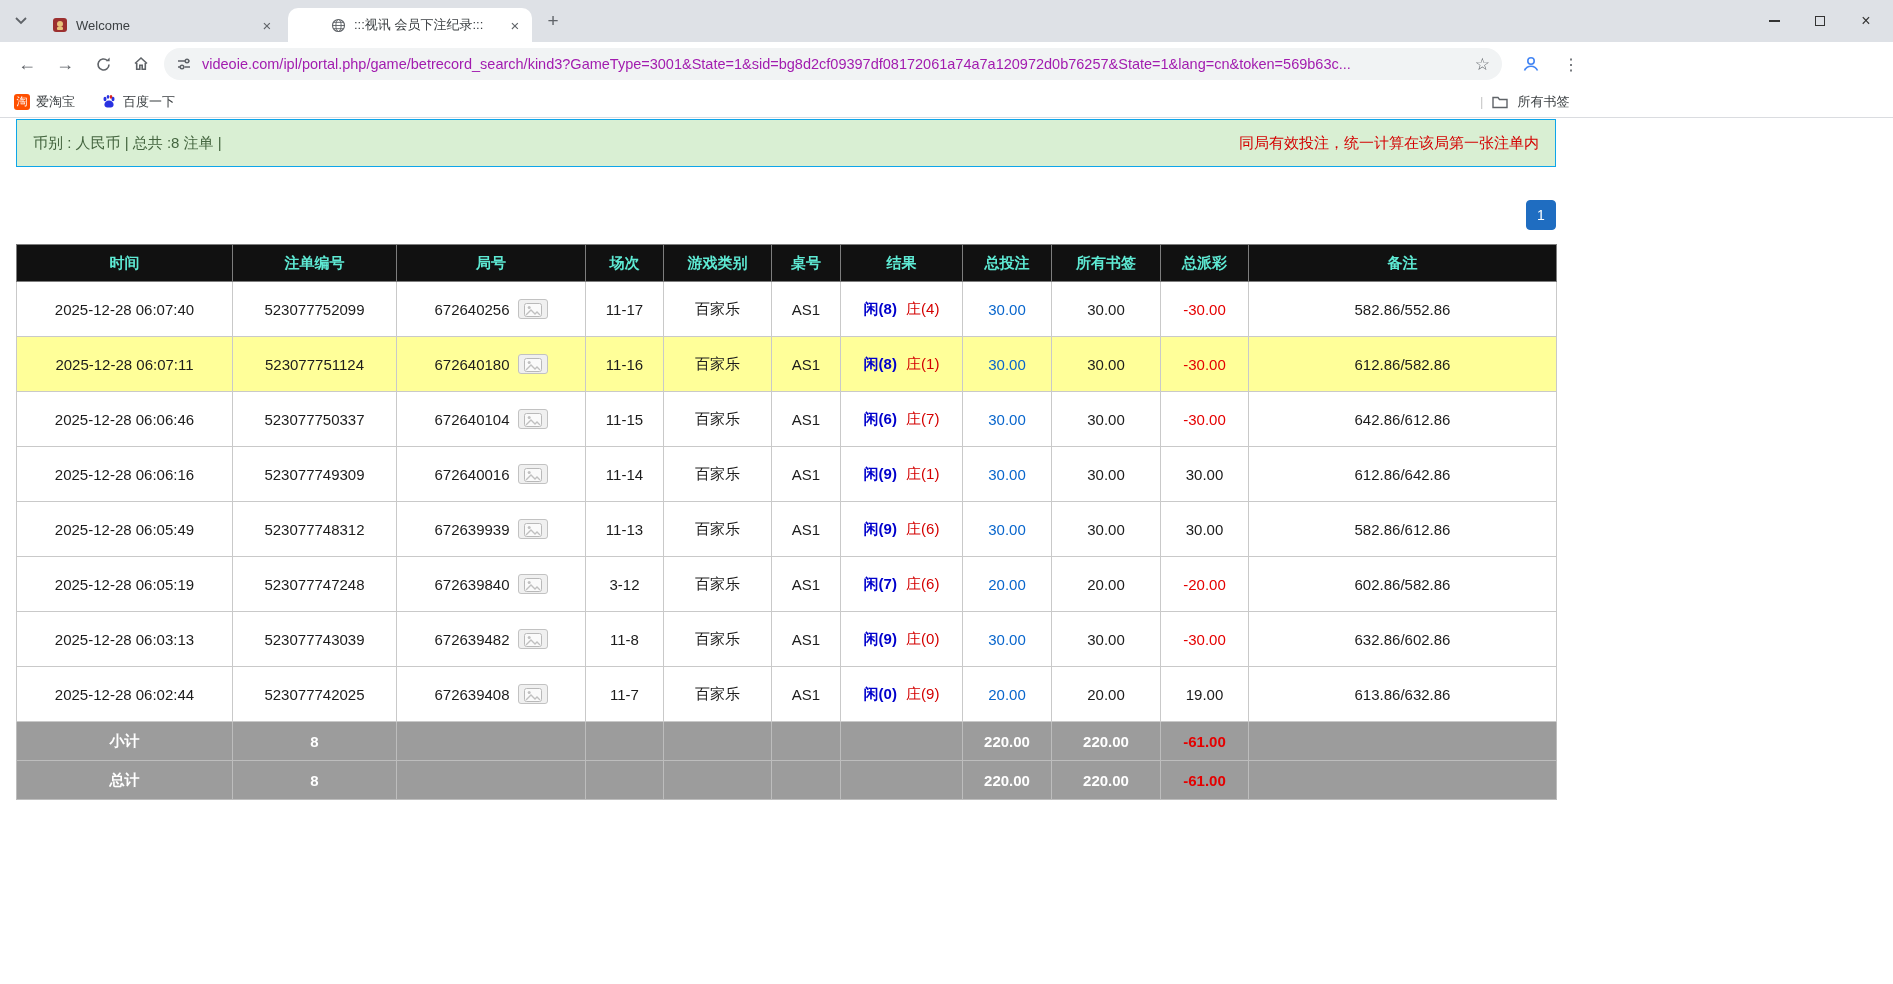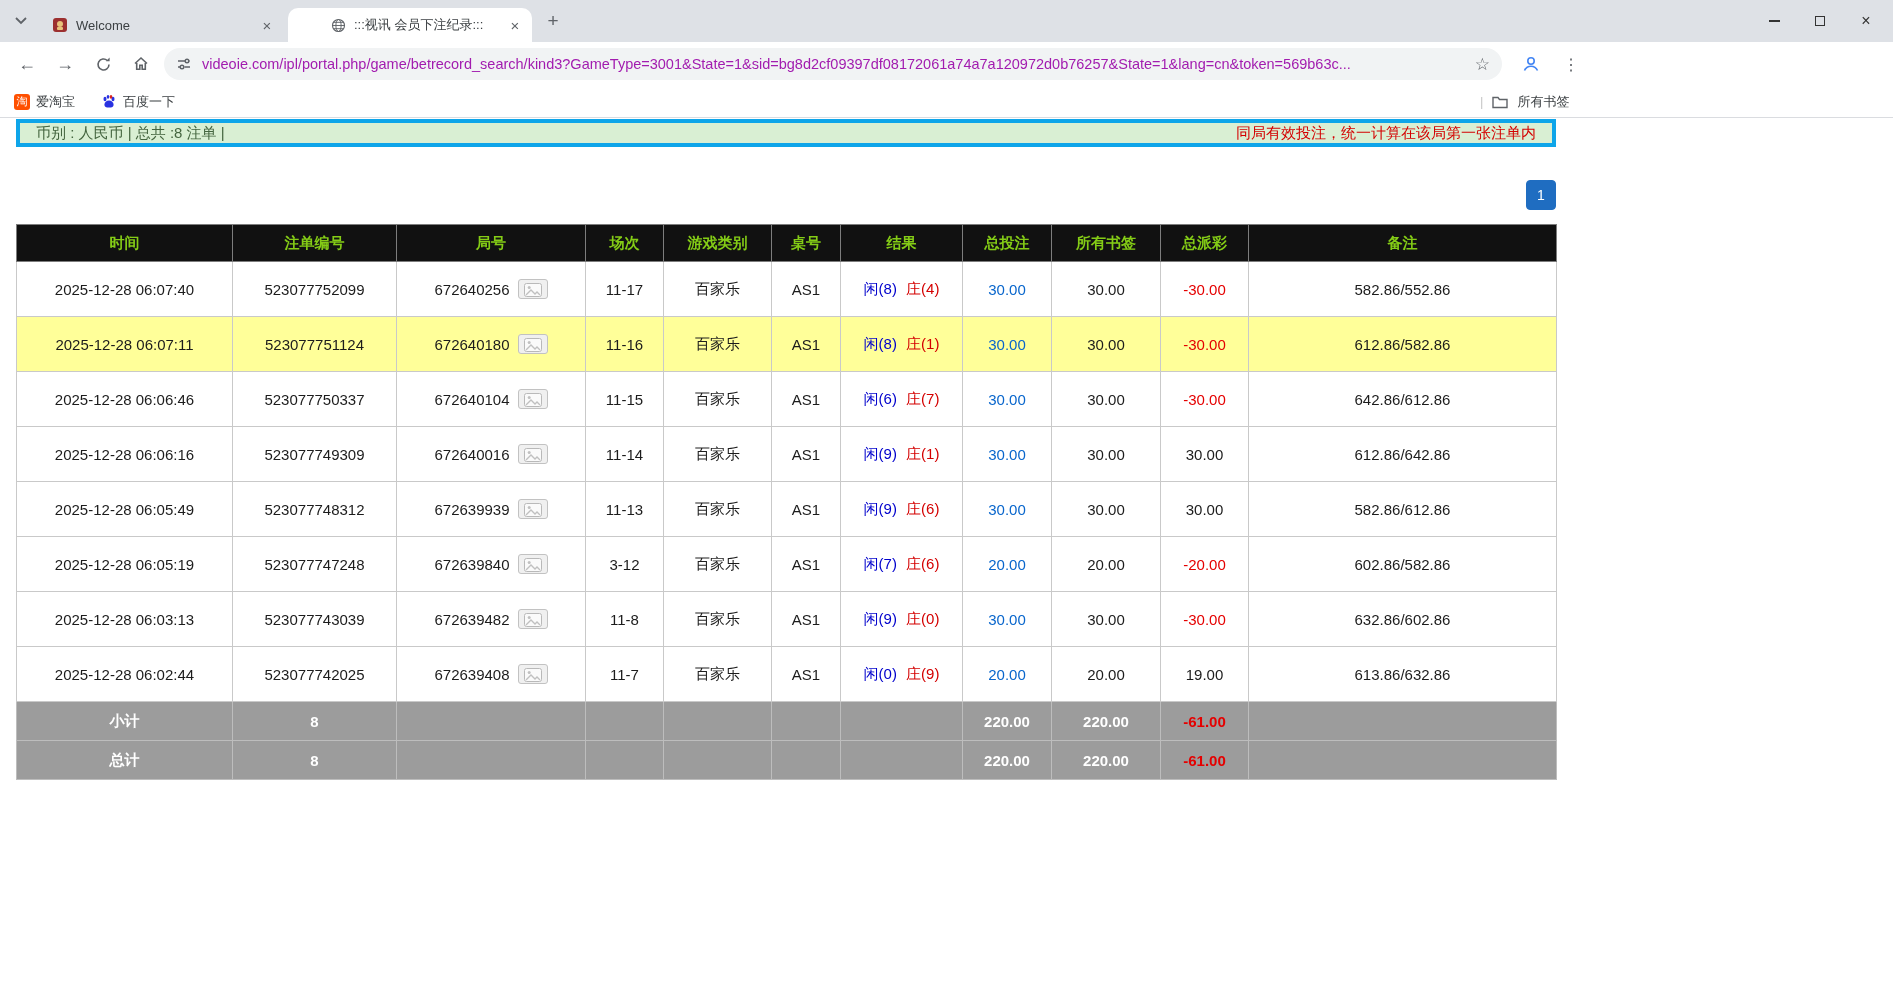--- a/index.html
+++ b/index.html
@@ -42,39 +42,39 @@
                display:flex; align-items:center; gap:26px; padding-left:14px; font-size:13px; color:#3c4043; }
   .bm { display:flex; align-items:center; gap:6px; cursor:pointer; }
   .bm-ico-taobao { width:16px; height:16px; background:#ff5000; border-radius:3px; color:#fff;
                    font-size:11px; display:flex; align-items:center; justify-content:center; }
   .bm-right { position:absolute; left:1480px; display:flex; align-items:center; gap:9px; }
   .bm-divider { color:#c7c7c7; }
 
   
   .page { padding:1px 16px 0; }
   .content { width:1540px; }
-  .banner { height:28px; background:var(--banner-bg,#d9efd3); border:4px solid #0ea5e9;
+  .banner { height:48px; background:var(--banner-bg,#d9efd3); border:1px solid #0ea5e9;
             display:flex; align-items:center; justify-content:space-between; padding:0 16px; }
   .banner-left { color:var(--banner-text,#44653f); font-size:15px; }
   .banner-right { color:var(--notice-red,#d40000); font-size:15px; }
 
   .pager { position:relative; margin-top:33px; height:30px; }
   .pager button { position:absolute; right:0; top:0; width:30px; height:30px; border-radius:4px;
                   background:var(--pagination-blue,#1f6dc1); border:1px solid var(--pagination-blue,#1f6dc1);
                   color:#fff; font-size:14px; cursor:pointer; }
 
   table { margin-top:14px; width:1540px; border-collapse:collapse; table-layout:fixed; }
-  thead th { background:var(--header-bg,#111); color:#84cc16; height:37px; font-size:15px;
+  thead th { background:var(--header-bg,#111); color:#5eead4; height:37px; font-size:15px;
              font-weight:bold; border:1px solid #7d7d7d; }
   tbody td { height:55px; border:1px solid #c9c9c9; text-align:center; font-size:15px; color:#1c1c1c; background:#fff; }
   tbody tr.hl td { background:var(--highlight-yellow,#ffff99); }
   .round-cell { display:flex; align-items:center; justify-content:center; gap:8px; }
   .video-btn { border:1px solid #c2c2c2; background:#f0f0f0; border-radius:3px; padding:3px 5px 1px;
                cursor:pointer; display:inline-flex; }
-  .res-p { color:var(--result-player-blue,#0000cc); }
+  .res-p { color:var(--result-player-blue,#0000cc);font-weight:bold; }
   .res-b { color:var(--result-banker-red,#d40000); margin-left:5px; }
   td.bet-link { color:var(--accent-blue,#0966cc); cursor:pointer; }
   td.neg { color:var(--negative-red,#e50000) !important; }
   tfoot td { height:39px; background:var(--footer-bg,#9c9c9c); color:#fff; font-weight:bold;
              border:1px solid #bdbdbd; text-align:center; font-size:15px; }
 </style>
 </head>
 <body>
 
 <div class="tabbar">

